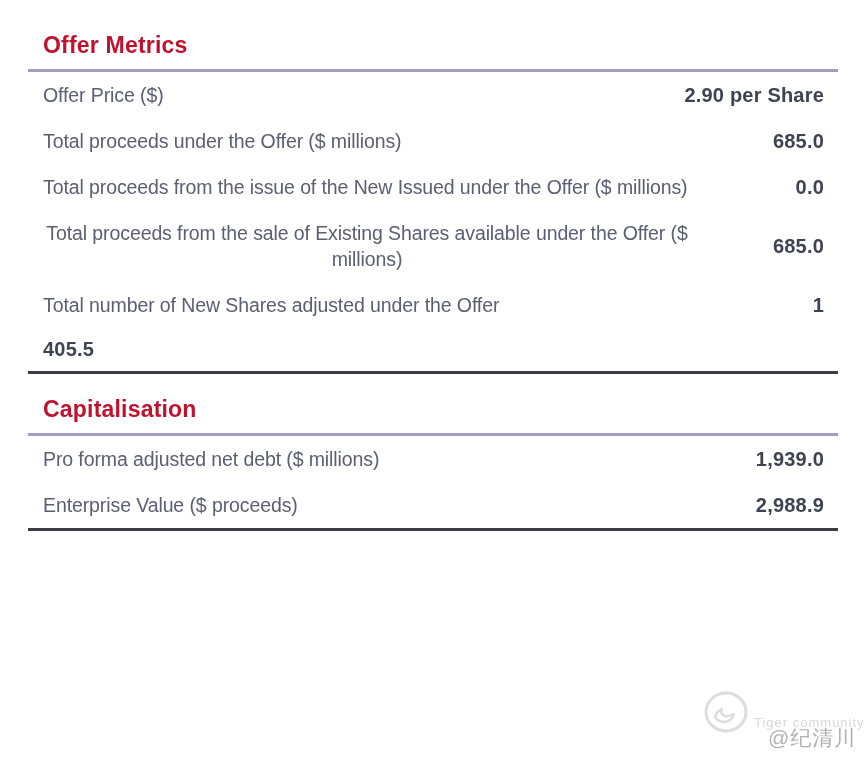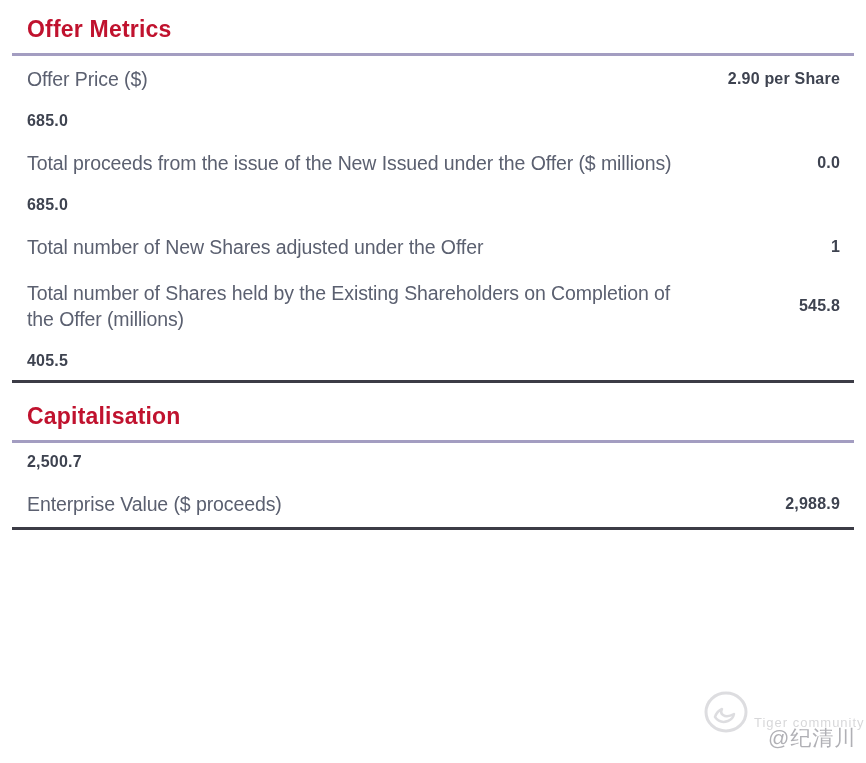--- a/index.html
+++ b/index.html
@@ -8,21 +8,21 @@
     background:#ffffff;
     font-family:"Liberation Sans","DejaVu Sans",sans-serif;
     position:relative;
     overflow:hidden;
     -webkit-font-smoothing:antialiased;
   }
   .doc{
     position:absolute;
     left:12px; right:12px; top:10px;
   }
-  .section{margin:0;}
+  .section{margin:16px;}
   .section + .section{margin-top:14px;}
   .section-heading{
     color:#c0122e;
     font-size:23px;
     font-weight:bold;
     letter-spacing:.2px;
     line-height:30px;
     padding:4px 0 9px 15px;
     border-bottom:3px solid #a39dc1;
   }
@@ -32,24 +32,25 @@
     align-items:center;
     justify-content:space-between;
     padding:10px 14px 10px 15px;
   }
   .row-label{
     color:#5b6070;
     font-size:19.5px;
     line-height:26px;
     max-width:648px;
     letter-spacing:-0.1px;
+    text-align:center;
   }
   .row-value{
     color:#3e4350;
-    font-size:16px;
+    font-size:20px;
     font-weight:bold;
     white-space:nowrap;
     text-align:right;
     letter-spacing:0.2px;
   }
   
   .watermark{
     position:absolute;
     right:0; bottom:0;
     width:170px; height:75px;
@@ -86,48 +87,47 @@
 <div class="doc">
 
   <div class="section">
     <div class="section-heading">Offer Metrics</div>
     <div class="rows">
       <div class="row">
         <div class="row-label">Offer Price ($)</div>
         <div class="row-value">2.90 per Share</div>
       </div>
       <div class="row">
+        <div class="row-label">Total proceeds under the Offer ($ millions)</div>
         <div class="row-value">685.0</div>
       </div>
       <div class="row">
         <div class="row-label">Total proceeds from the issue of the New Issued under the Offer ($ millions)</div>
         <div class="row-value">0.0</div>
       </div>
       <div class="row">
+        <div class="row-label">Total proceeds from the sale of Existing Shares available under the Offer ($ millions)</div>
         <div class="row-value">685.0</div>
       </div>
       <div class="row">
         <div class="row-label">Total number of New Shares adjusted under the Offer</div>
         <div class="row-value">1</div>
-      </div>
-      <div class="row">
-        <div class="row-label">Total number of Shares held by the Existing Shareholders on Completion of the Offer (millions)</div>
-        <div class="row-value">545.8</div>
       </div>
       <div class="row">
         <div class="row-value">405.5</div>
       </div>
     </div>
   </div>
 
   <div class="section">
     <div class="section-heading">Capitalisation</div>
     <div class="rows">
       <div class="row">
-        <div class="row-value">2,500.7</div>
+        <div class="row-label">Pro forma adjusted net debt ($ millions)</div>
+        <div class="row-value">1,939.0</div>
       </div>
       <div class="row">
         <div class="row-label">Enterprise Value ($ proceeds)</div>
         <div class="row-value">2,988.9</div>
       </div>
     </div>
   </div>
 
 </div>
 

